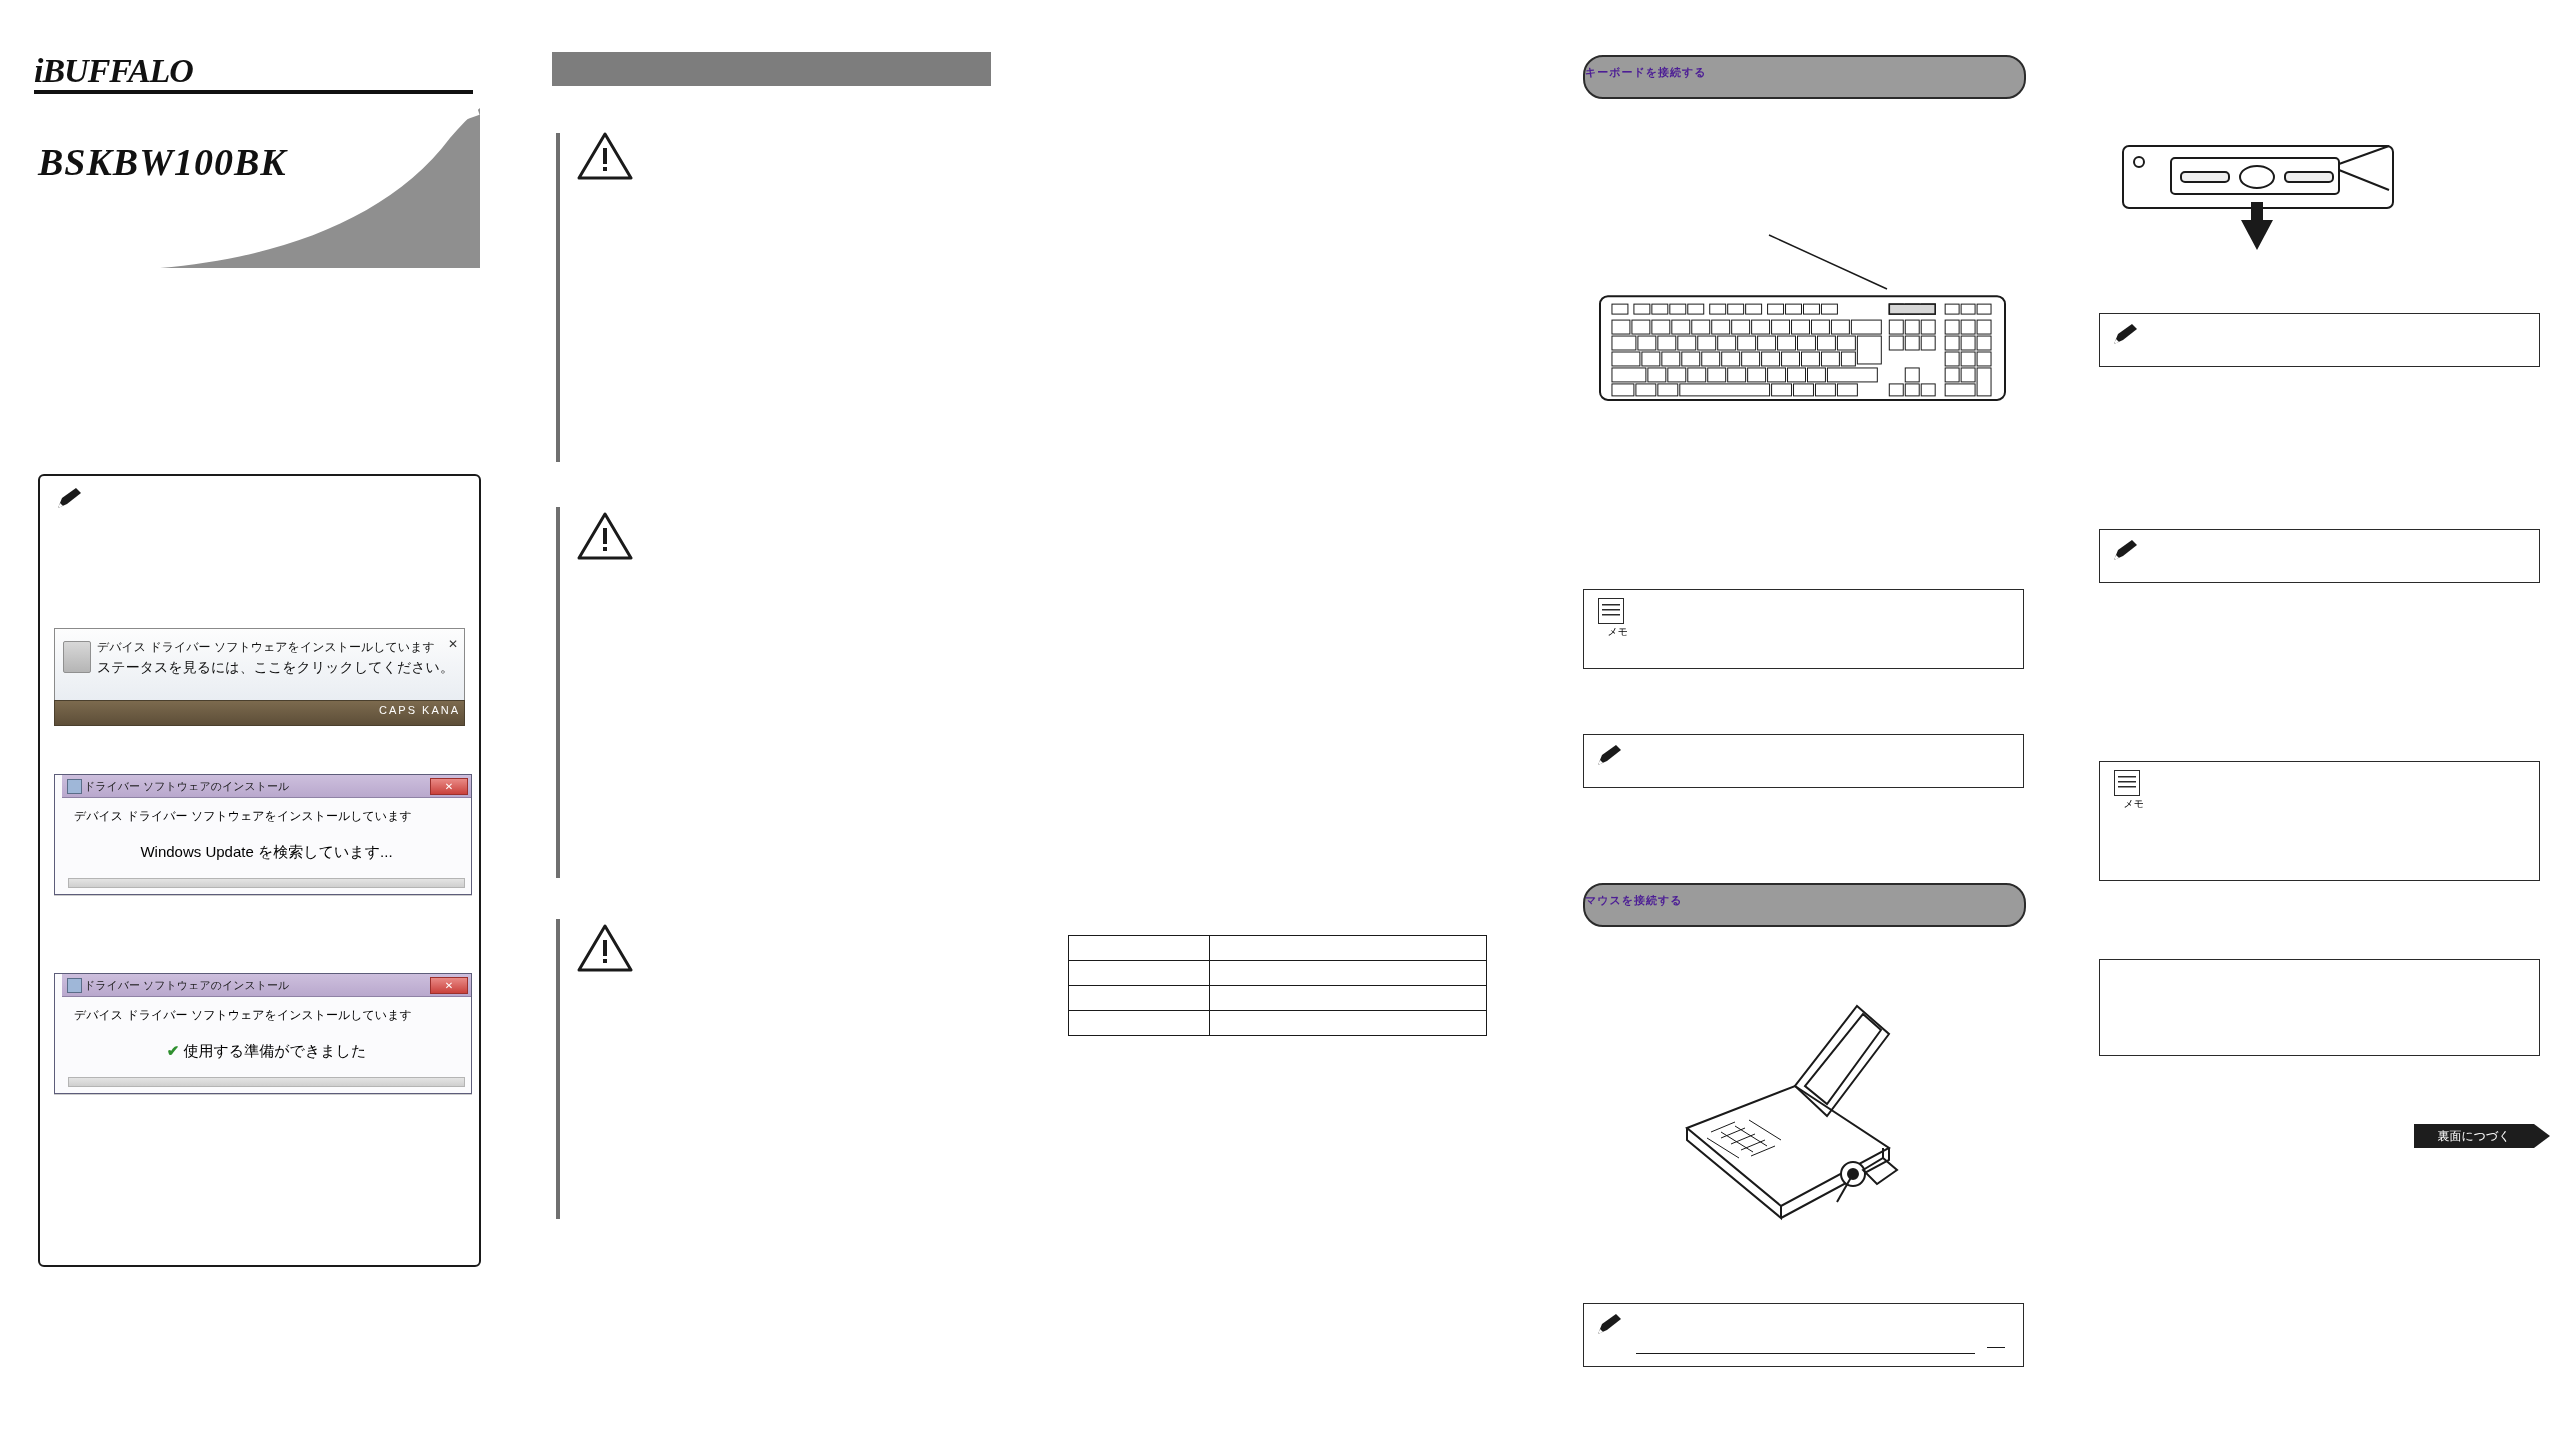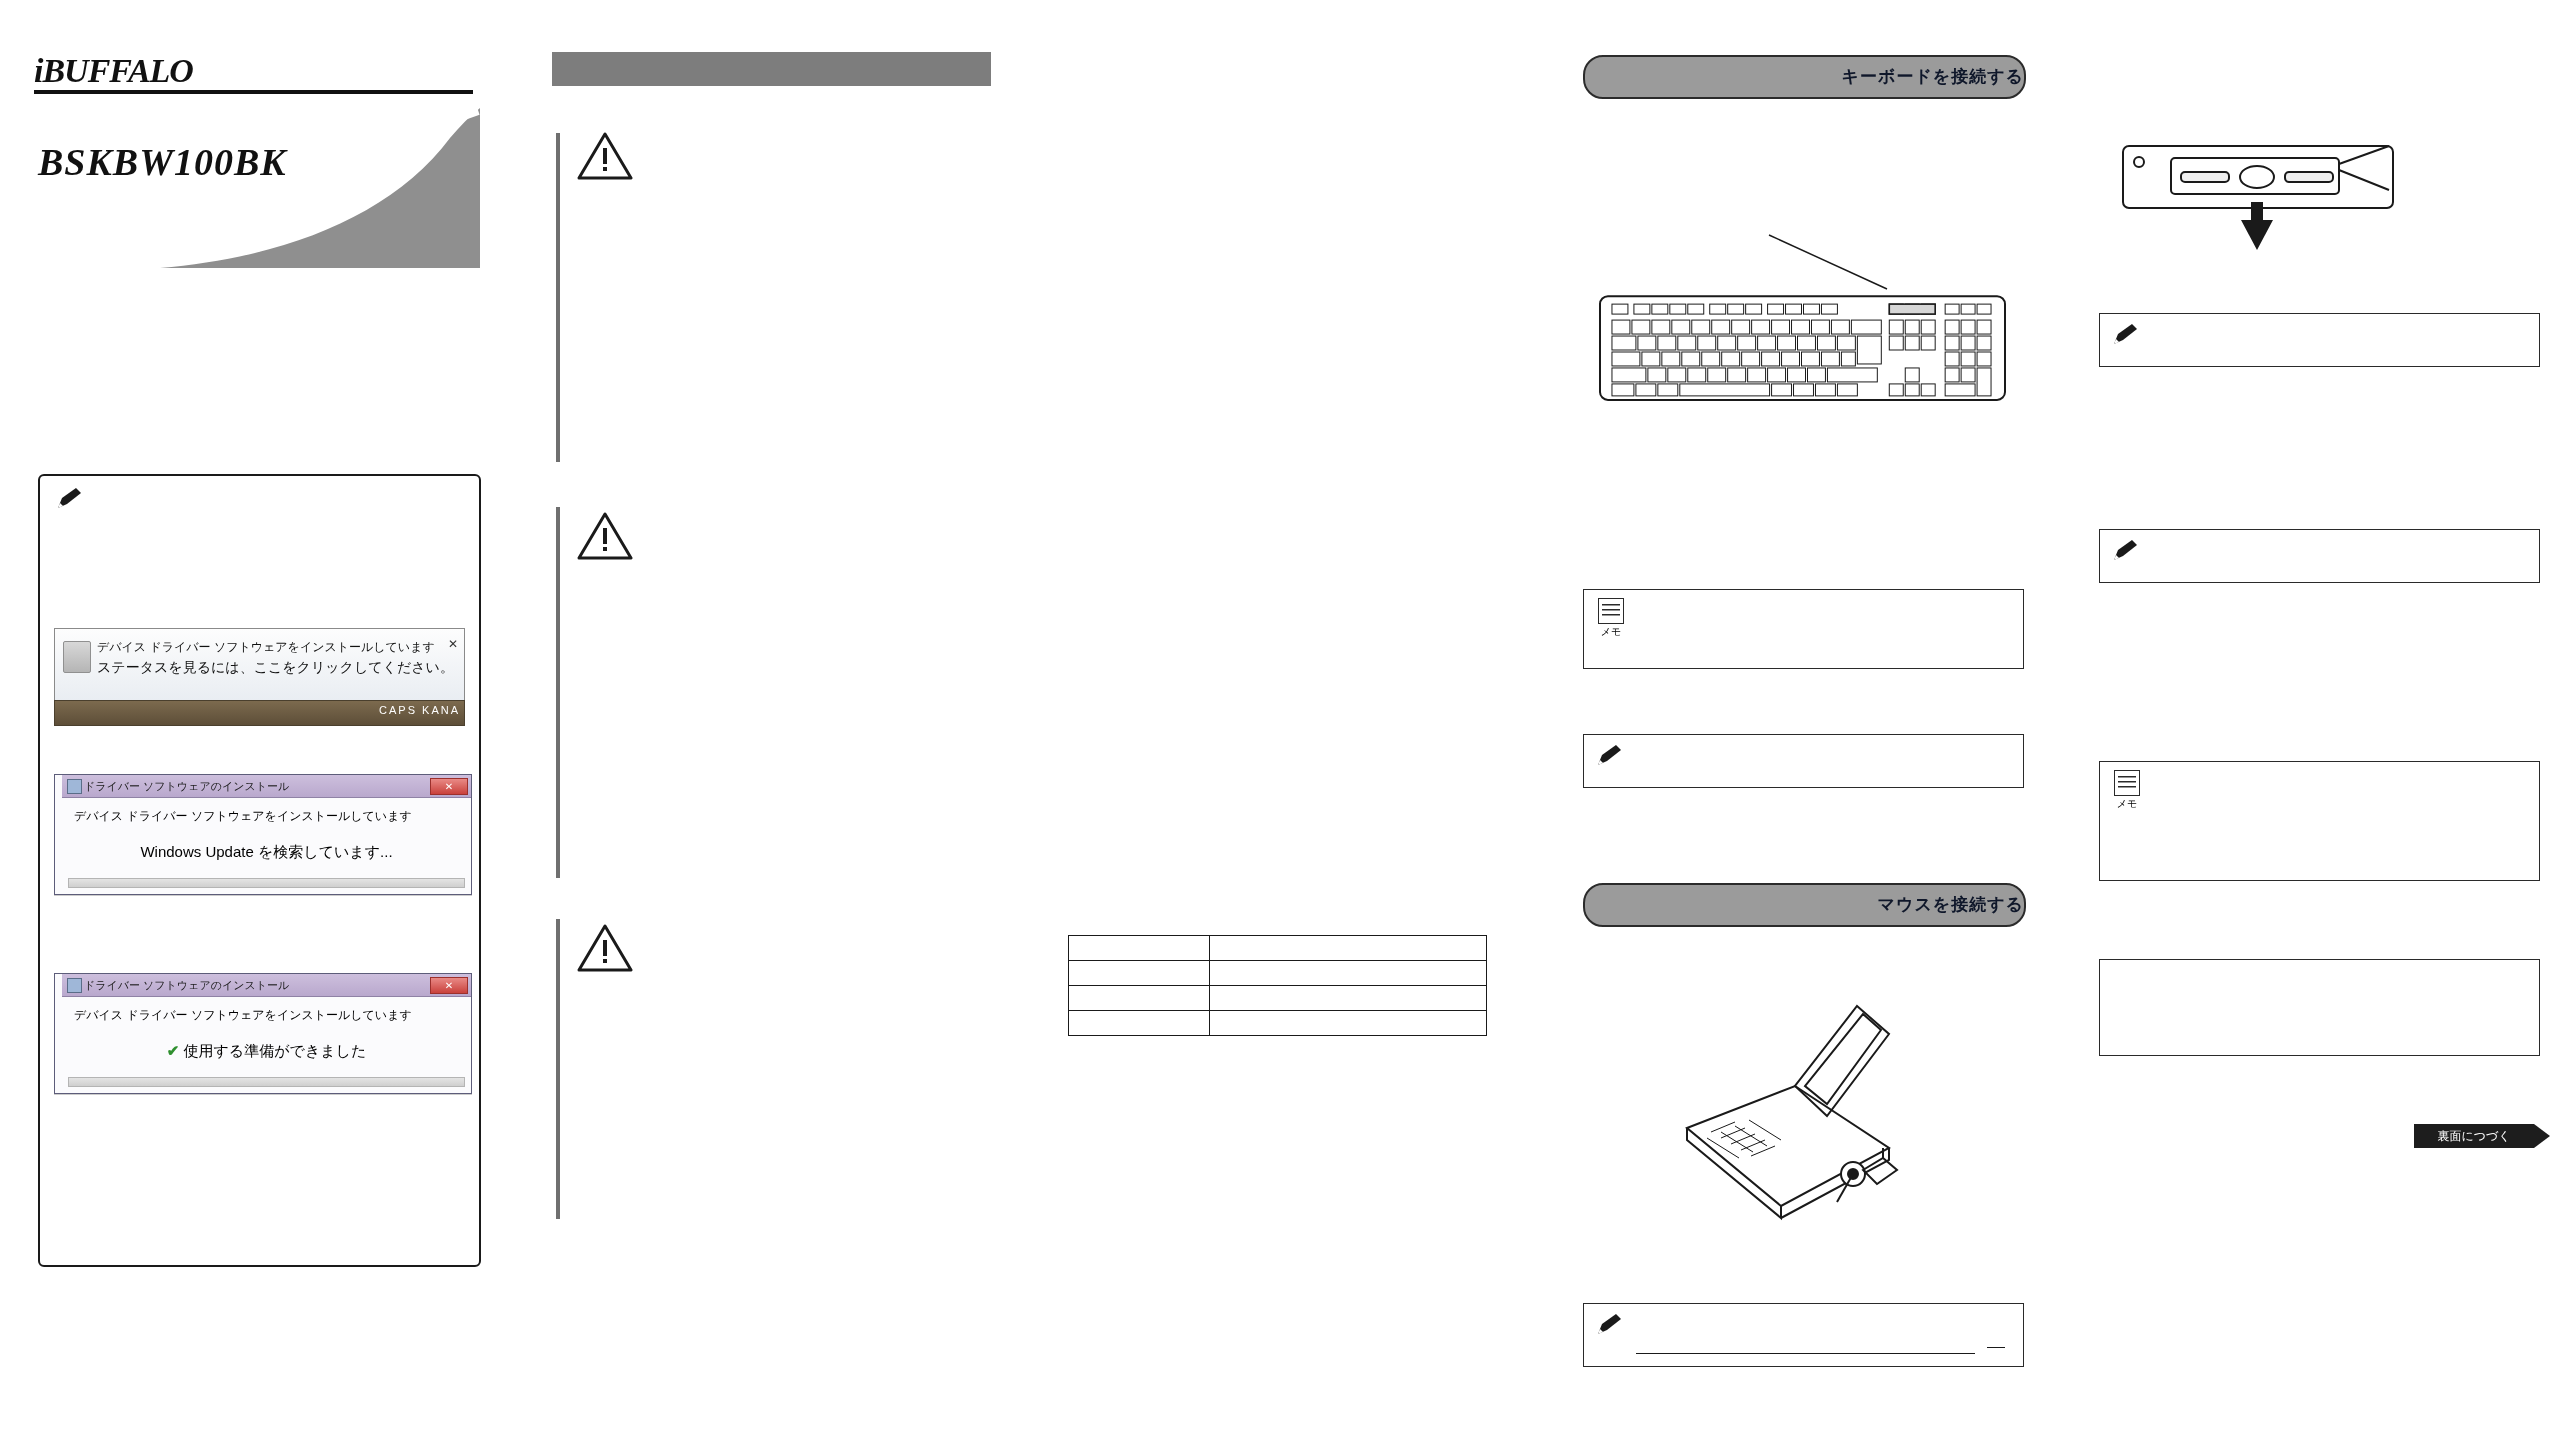--- a/index.html
+++ b/index.html
@@ -204,24 +204,24 @@
   .step-banner {
     position: absolute;
     height: 40px;
     border-radius: 20px;
     background: #9b9b9b;
     border: 2px solid #2b2b2b;
   }
   .step-banner .lbl {
     position: absolute;
     left: 0; right: 0; top: 8px;
-    text-align: right;
-    font-size: 17px;
+    text-align: left;
+    font-size: 11px;
     font-weight: bold;
-    color: #0f172a;
+    color: #4c1d95;
     letter-spacing: 1px;
   }
   #step1-banner { left: 1583px; top: 55px; width: 439px; }
   #step2-banner { left: 1583px; top: 883px; width: 439px; }
 
   
   #kb-wrap { left: 1598px; top: 290px; width: 409px; height: 120px; }
   #kb-leader { left: 1767px; top: 233px; width: 140px; height: 60px; }
 
   
@@ -230,21 +230,21 @@
   
   .memo-box, .pen-box {
     position: absolute;
     border: 1px solid #2a2a2a;
     background: #fff;
   }
   .memo-icon {
     position: absolute;
     left: 10px; top: 8px;
     width: 34px;
-    text-align: center;
+    text-align: right;
   }
   .memo-icon .glyph {
     display: block;
     width: 24px; height: 24px;
     margin: 0 auto;
     border: 1px solid #2a2a2a;
     background:
       linear-gradient(#2a2a2a,#2a2a2a) left 3px top 5px/18px 1.5px no-repeat,
       linear-gradient(#2a2a2a,#2a2a2a) left 3px top 10px/18px 1.5px no-repeat,
       linear-gradient(#2a2a2a,#2a2a2a) left 3px top 15px/18px 1.5px no-repeat,

